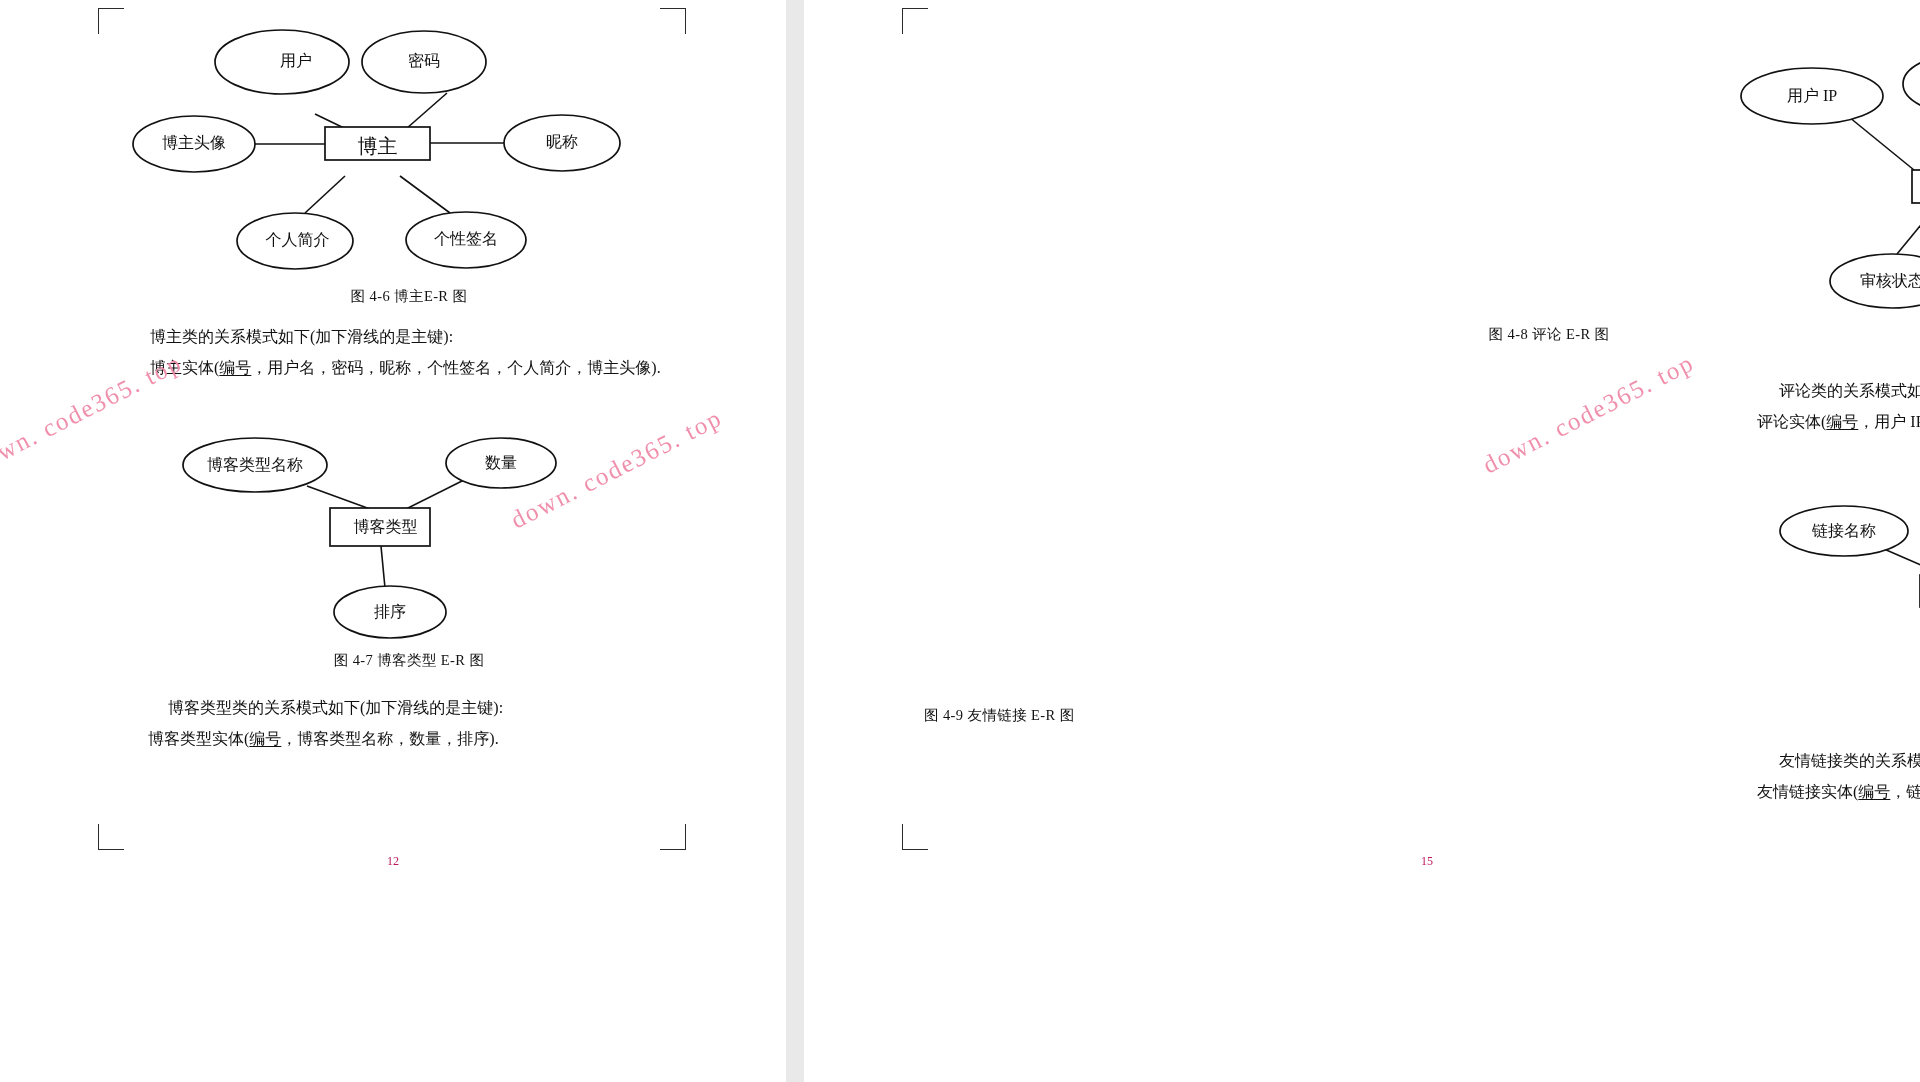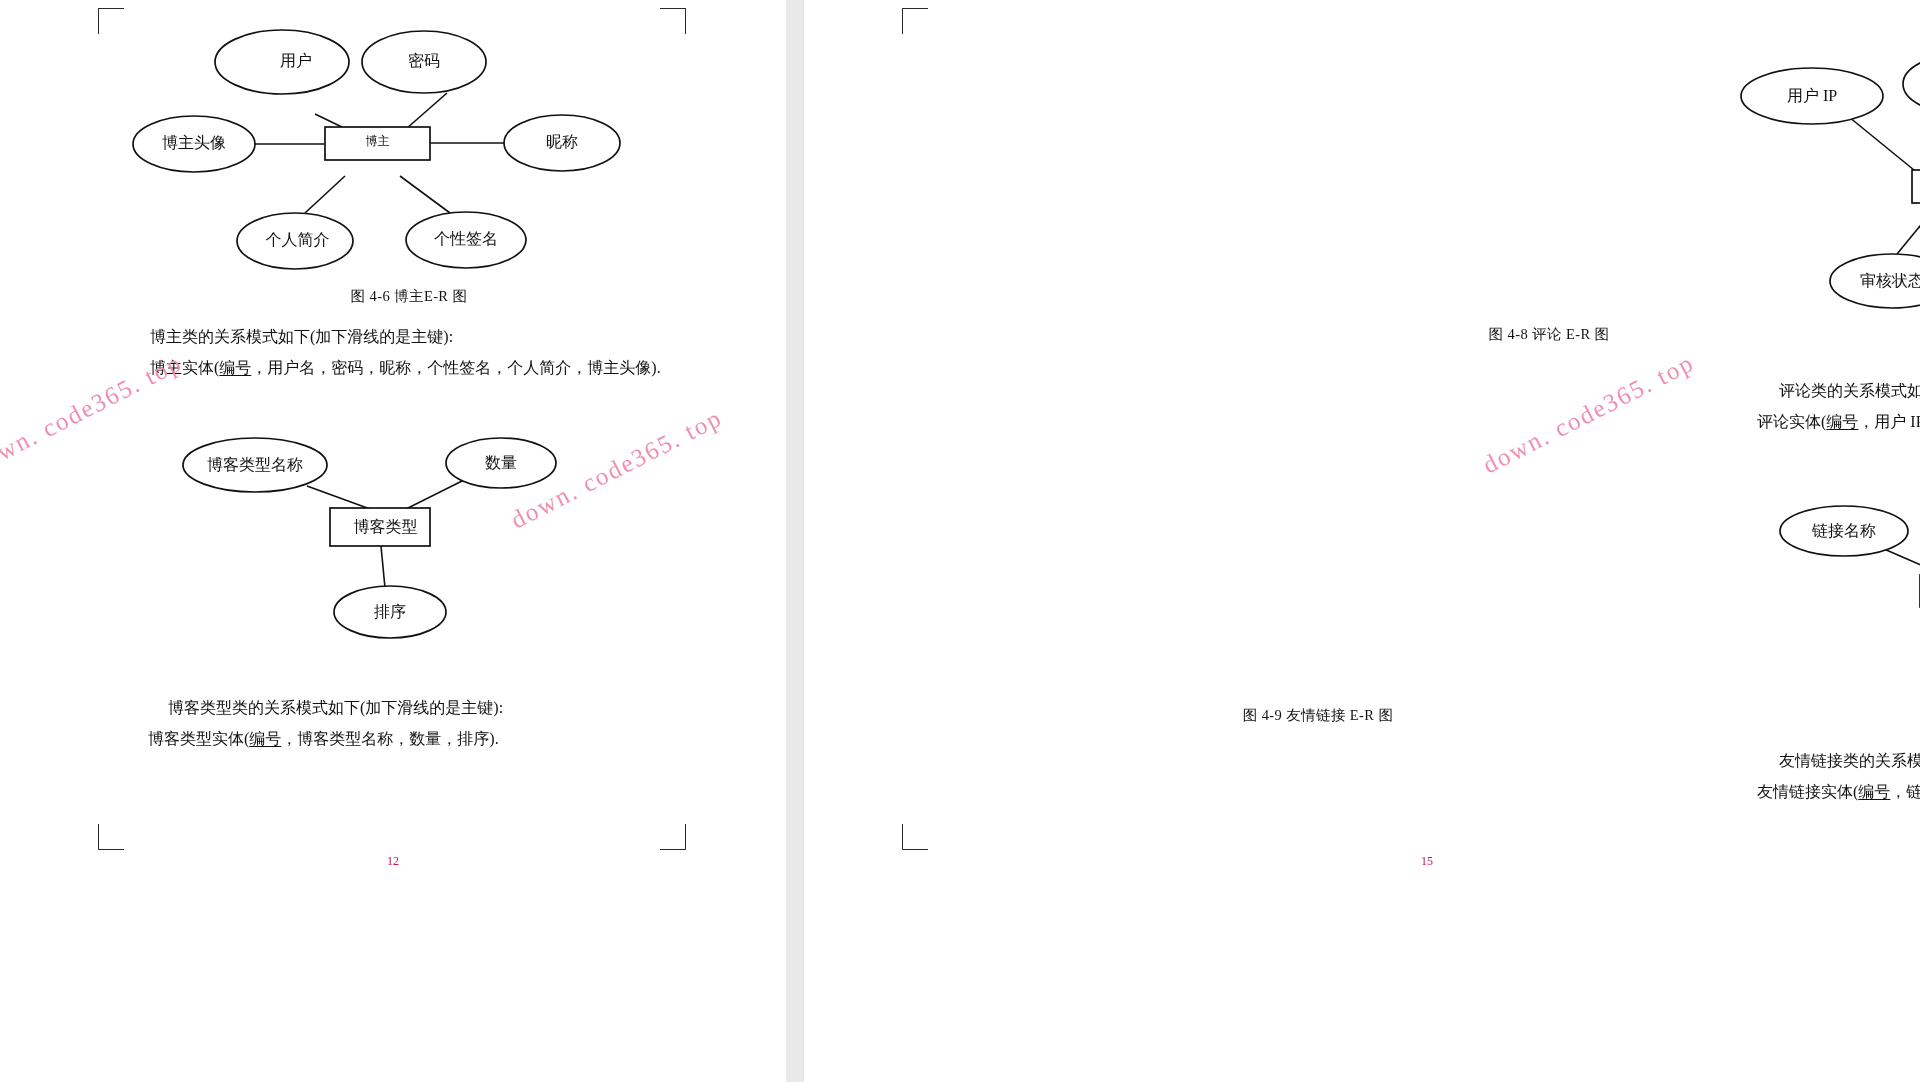--- a/index.html
+++ b/index.html
@@ -117,21 +117,21 @@
         <ellipse cx="466" cy="240" rx="60" ry="28"></ellipse>
         <rect x="325" y="127" width="105" height="33"></rect>
       </g>
     </svg>
     <div class="nodelabel" style="left:215px;top:51px;width:162px;font-size:16px;">用户</div>
     <div class="nodelabel" style="left:362px;top:51px;width:124px;font-size:16px;">密码</div>
     <div class="nodelabel" style="left:133px;top:133px;width:122px;font-size:16px;">博主头像</div>
     <div class="nodelabel" style="left:504px;top:132px;width:116px;font-size:16px;">昵称</div>
     <div class="nodelabel" style="left:237px;top:230px;width:121px;font-size:16px;font-family:Liberation Serif, serif;">个人简介</div>
     <div class="nodelabel" style="left:406px;top:229px;width:120px;font-size:16px;">个性签名</div>
-    <div class="nodelabel" style="left:325px;top:133px;width:105px;font-size:12px;">博主</div>
+    <div class="nodelabel" style="left:325px;top:133px;width:105px;font-size:20px;">博主</div>
 
     <div class="caption" style="left:0;top:287px;width:786px;text-align:center;">图 4-6 博主E-R 图</div>
 
     <div class="para" style="left:150px;top:324px;">博主类的关系模式如下(加下滑线的是主键):</div>
     <div class="para" style="left:150px;top:355px;"><span>博主实体(</span><u>编号</u><span>，用户名，密码，昵称，个性签名，个人简介，博主头像).</span></div>
 
     <svg class="erd" width="786" height="1082" viewBox="0 0 786 1082" style="top:0;">
       <g fill="none" stroke="#111" stroke-width="1.6">
         <line x1="307" y1="486" x2="381" y2="513"></line>
         <line x1="398" y1="513" x2="464" y2="480"></line>
@@ -142,20 +142,21 @@
         <ellipse cx="501" cy="463" rx="55" ry="25"></ellipse>
         <ellipse cx="390" cy="612" rx="56" ry="26"></ellipse>
         <rect x="330" y="508" width="100" height="38"></rect>
       </g>
     </svg>
     <div class="nodelabel" style="left:183px;top:455px;width:144px;font-size:16px;">博客类型名称</div>
     <div class="nodelabel" style="left:446px;top:453px;width:110px;font-size:16px;">数量</div>
     <div class="nodelabel" style="left:334px;top:602px;width:112px;font-size:16px;">排序</div>
     <div class="nodelabel" style="left:330px;top:517px;width:111px;font-size:16px;">博客类型</div>
 
+    <div class="caption" style="left:0;top:651px;width:786px;text-align:center;">图 4-7 博客类型 E-R 图</div>
 
     <div class="para" style="left:168px;top:695px;">博客类型类的关系模式如下(加下滑线的是主键):</div>
     <div class="para" style="left:148px;top:726px;"><span>博客类型实体(</span><u>编号</u><span>，博客类型名称，数量，排序).</span></div>
 
     <div class="folio" style="top:854px;left:0;">12</div>
 
     <div class="wm" style="left:-40px;top:400px;">down. code365. top</div>
     <div class="wm" style="left:500px;top:455px;">down. code365. top</div>
   </div>
 
@@ -215,21 +216,21 @@
       </g>
       <g fill="#ffffff" stroke="#111" stroke-width="1.7">
         <ellipse cx="1040" cy="531" rx="64" ry="25"></ellipse>
         <ellipse cx="1322" cy="531" rx="70" ry="25"></ellipse>
         <ellipse cx="1180" cy="680" rx="57" ry="27"></ellipse>
         <rect x="1116" y="575" width="128" height="32"></rect>
       </g>
     </svg>
     <div class="nodelabel" style="left:976px;top:521px;width:128px;font-size:16px;">链接名称</div>
 
-    <div class="caption" style="left:0;top:706px;width:908px;text-align:center;padding-left:120px;box-sizing:border-box;">图 4-9 友情链接 E-R 图</div>
+    <div class="caption" style="left:0;top:706px;width:908px;padding-left:120px;box-sizing:border-box;">图 4-9 友情链接 E-R 图</div>
 
     <div class="para" style="left:975px;top:748px;">友情链接类的关系模式如下(加下滑线的是主键):</div>
     <div class="para" style="left:953px;top:779px;"><span>友情链接实体(</span><u>编号</u><span>，链接名称，链接地址，排序序号).</span></div>
 
     <div class="folio" style="top:854px;left:0;padding-left:130px;box-sizing:border-box;">15</div>
 
     <div class="wm" style="left:668px;top:400px;">down. code365. top</div>
 
   </div>
 

